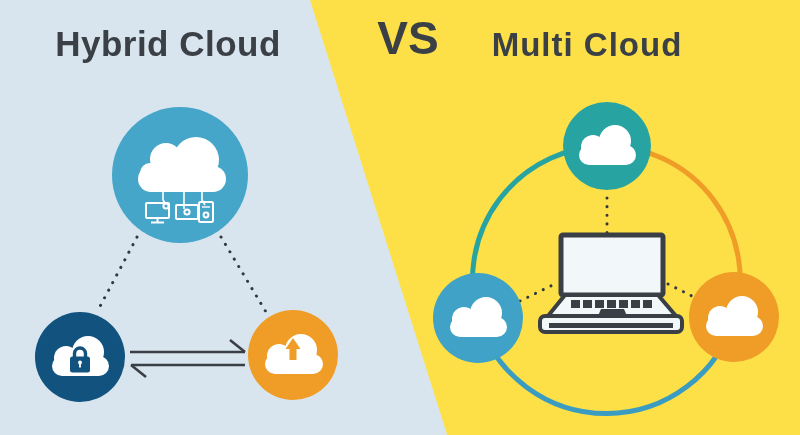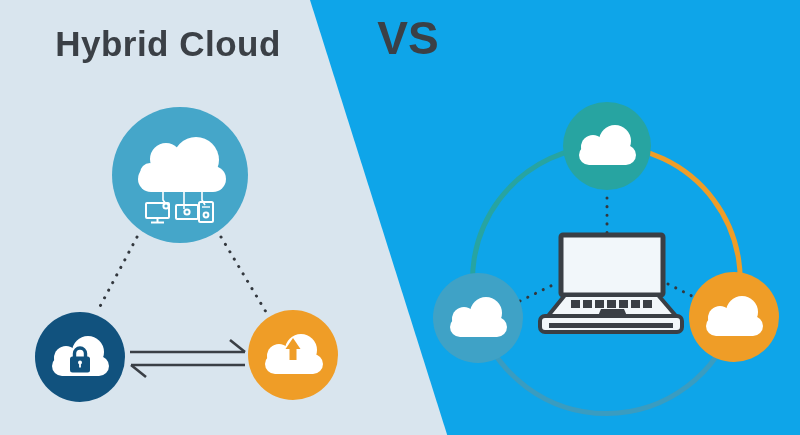--- a/index.html
+++ b/index.html
@@ -1,19 +1,19 @@
 <!DOCTYPE html>
 <html><head>
 <meta charset="utf-8">
 <style>
   html,body{margin:0;padding:0;}
   body{font-family:"Liberation Sans", sans-serif; background:#ffffff;}
   #canvas{
     position:relative; width:800px; height:435px; overflow:hidden;
-    background:#0ea5e9;
+    background:#fde047;
   }
   #bg-left-wedge{
     position:absolute; inset:0;
     background:#d9e5ee;
     clip-path:polygon(0 0, 38.75% 0, 55.9% 100%, 0 100%);
   }
   .title{
     position:absolute; text-align:center; color:#3b4046; line-height:1;
     white-space:nowrap; user-select:none;
   }
@@ -25,20 +25,21 @@
   #multi-svg{ left:425px; top:88px; }
 </style>
 </head>
 <body>
 
 <div id="canvas">
   <div id="bg-left-wedge"></div>
 
   <div class="title" id="hybrid-title">Hybrid Cloud</div>
   <div class="title" id="vs-label">VS</div>
+  <div class="title" id="multi-title">Multi Cloud</div>
 
   <svg id="hybrid-svg" class="diagram" width="360" height="350" viewBox="0 0 360 350">
 
     <g stroke="#33383e" stroke-width="3" stroke-linecap="round" stroke-dasharray="0.1 8.5" fill="none">
       <line x1="137" y1="152" x2="97" y2="227"></line>
       <line x1="221" y1="152" x2="266" y2="227"></line>
     </g>
 
     <g stroke="#3a3f45" stroke-width="2.6" fill="none" stroke-linecap="butt">
       <line x1="130" y1="267" x2="245" y2="267"></line>

